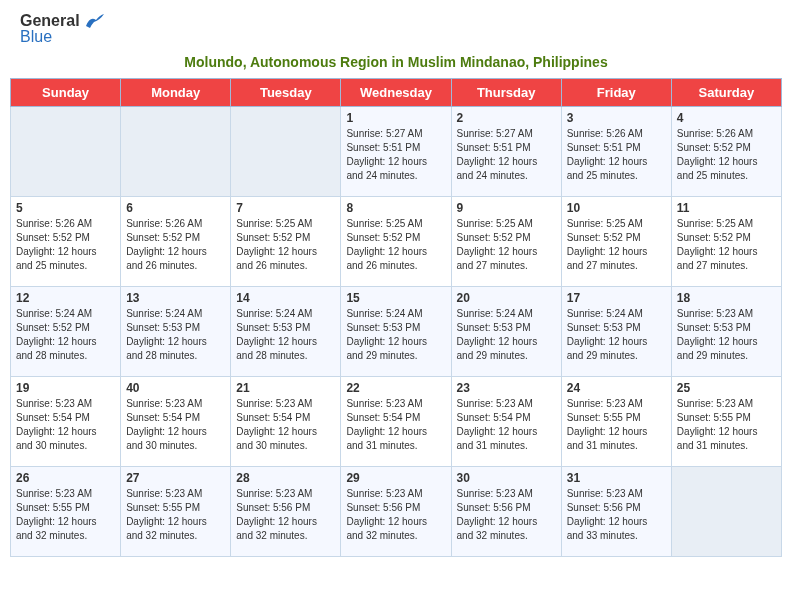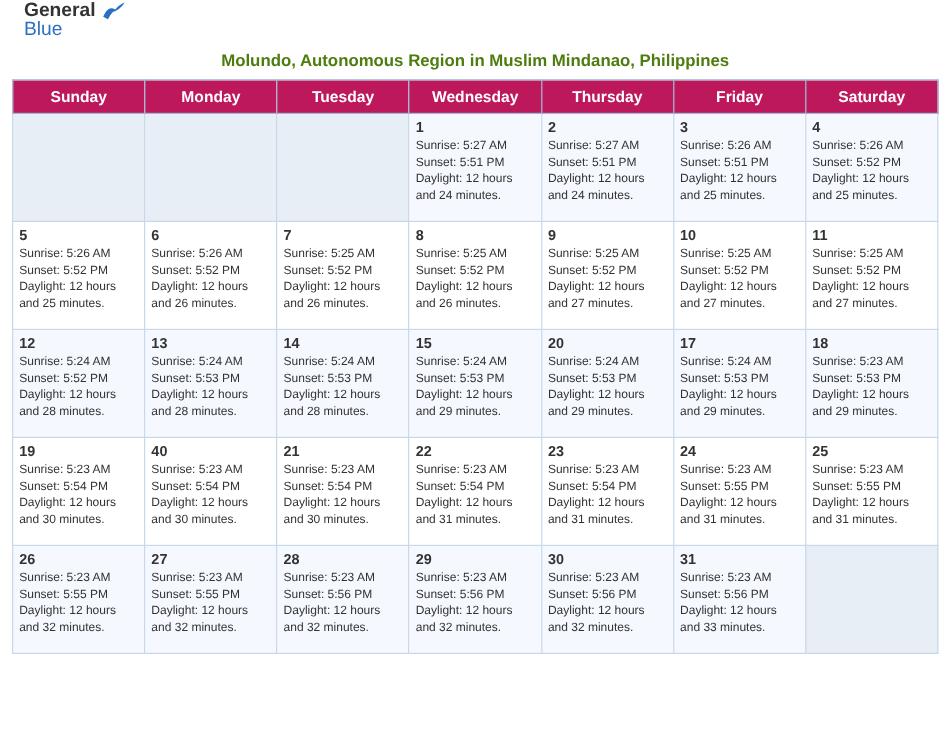--- a/index.html
+++ b/index.html
@@ -6,21 +6,21 @@
     body {
       font-family: Arial, sans-serif;
       background: #fff;
       width: 792px;
       min-height: 612px;
     }
     .header {
       display: flex;
       justify-content: space-between;
       align-items: flex-start;
-      padding: 0 20px 4px 20px;
+      padding: 12px 20px 4px 20px;
     }
     .logo {
       display: flex;
       flex-direction: column;
       align-items: flex-start;
     }
     .logo-line {
       display: flex;
       align-items: center;
     }
@@ -39,21 +39,21 @@
     }
     table {
       width: 100%;
       border-collapse: collapse;
       padding: 0 10px;
       margin: 0 10px;
       width: calc(100% - 20px);
       margin-left: 10px;
     }
     thead th {
-      background-color: #be185d;
+      background-color: #ef4444;
       color: #fff;
       text-align: center;
       padding: 6px 4px;
       font-size: 13px;
       font-weight: bold;
       border: 1px solid #a0b8d8;
     }
     td {
       border: 1px solid #c8d8e8;
       vertical-align: top;

